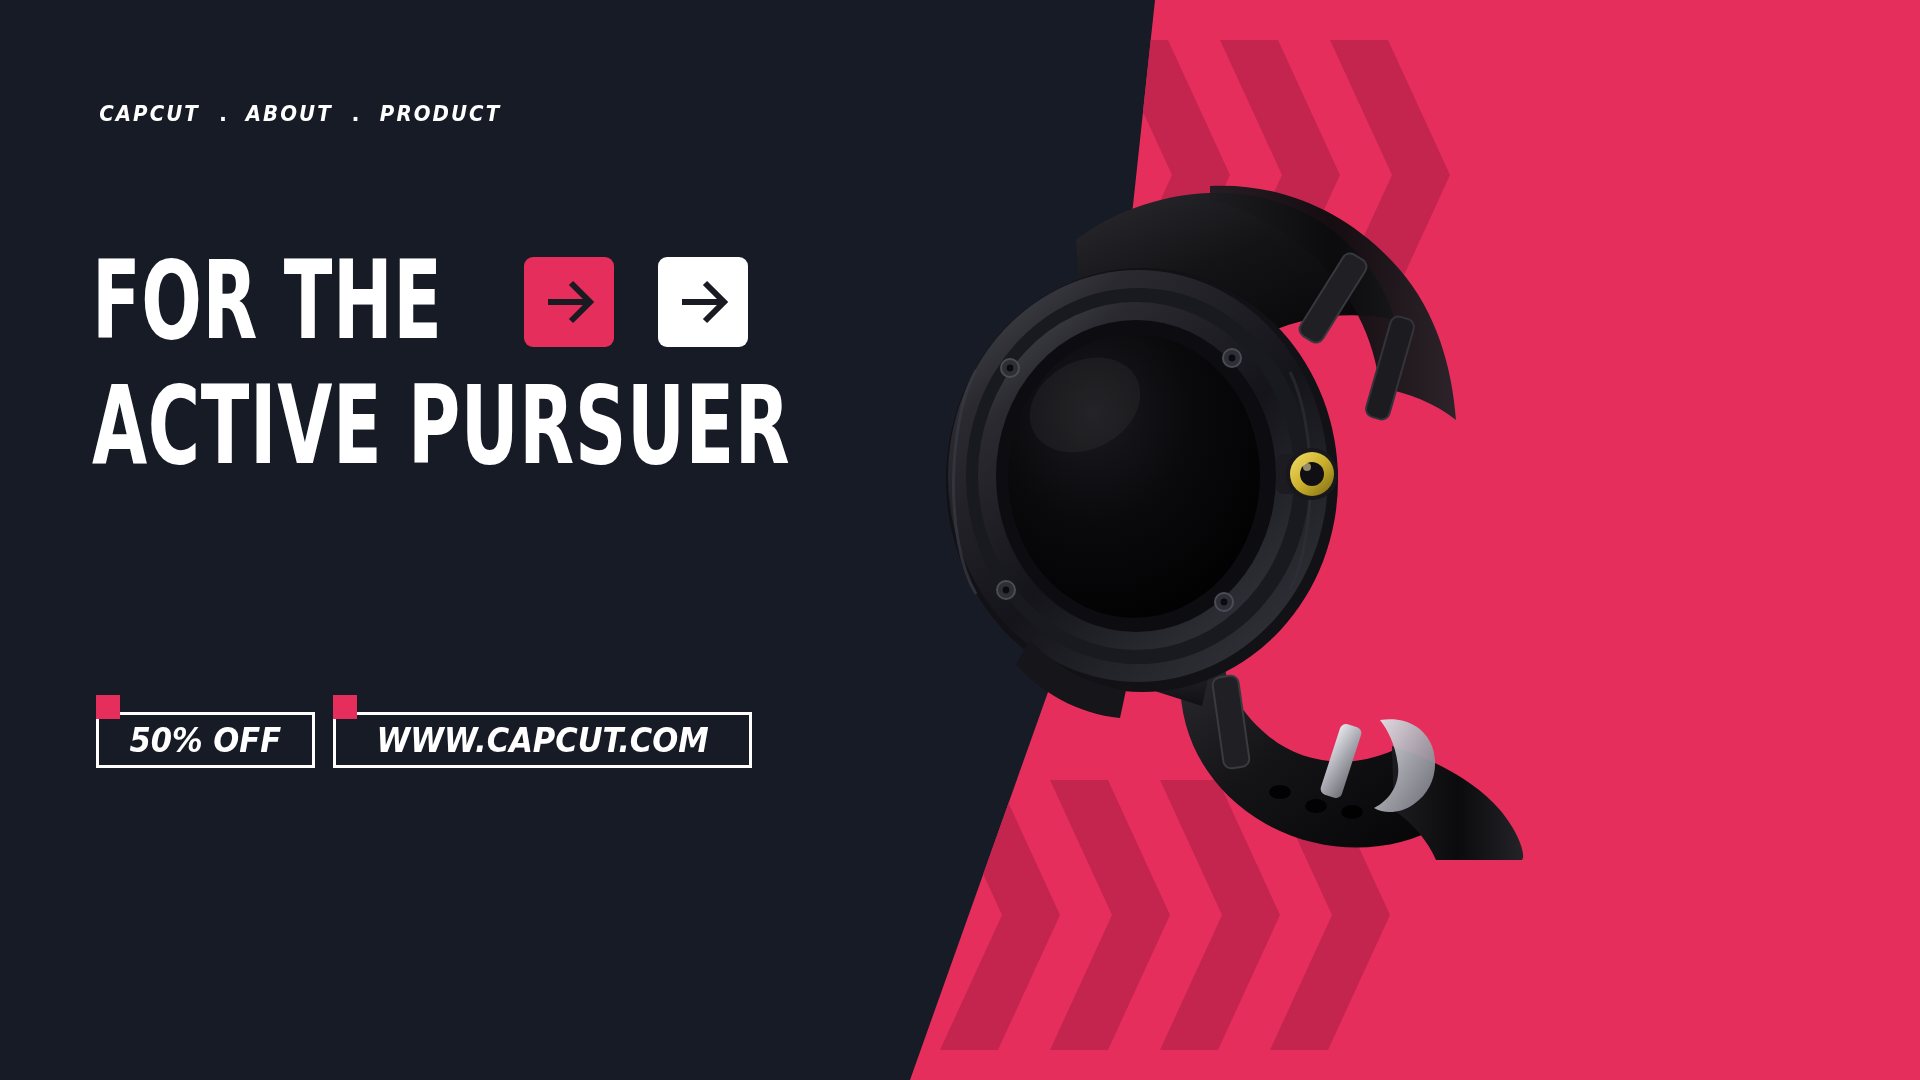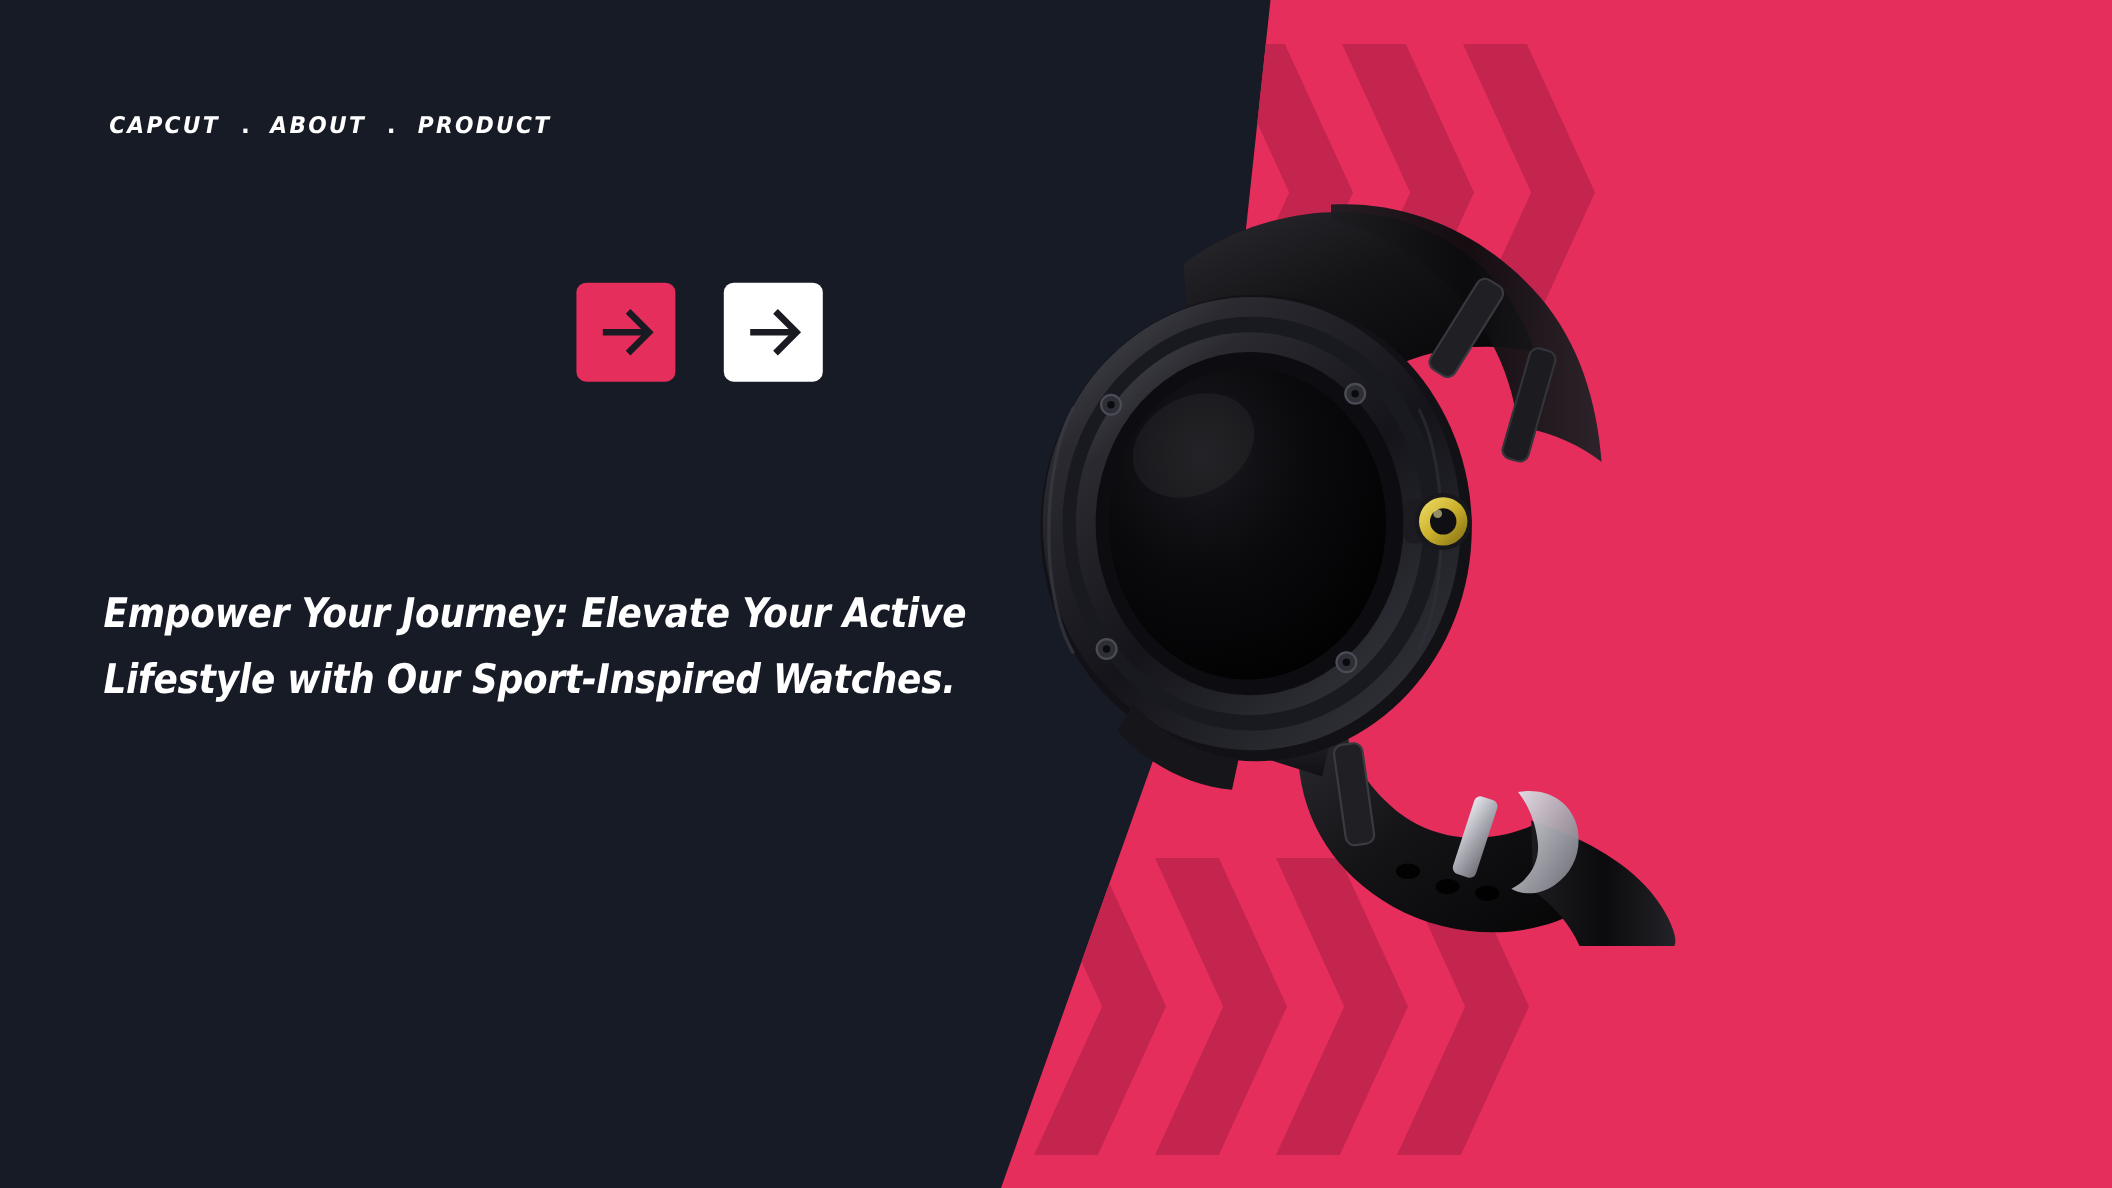--- a/index.html
+++ b/index.html
@@ -215,45 +215,55 @@
 
 
   <nav class="nav">
     <span class="nav-item">CAPCUT</span>
     <span class="nav-dot">.</span>
     <span class="nav-item">ABOUT</span>
     <span class="nav-dot">.</span>
     <span class="nav-item">PRODUCT</span>
   </nav>
 
+  <div class="headline">
+    <div class="hl-text">FOR THE</div>
+    <div class="hl-line2">ACTIVE PURSUER</div>
+  </div>
 
   <div class="arrow-btns">
     <div class="arrow-btn pink">
       <span>
         <svg width="56" height="56" viewBox="0 0 56 56" aria-hidden="true">
           <path d="M7 28 H46" stroke="#1a1a22" stroke-width="6" stroke-linecap="butt" fill="none"></path>
           <path d="M30 9 L49 28 L30 47" stroke="#1a1a22" stroke-width="6" fill="none" stroke-linecap="butt" stroke-linejoin="miter"></path>
         </svg>
       </span>
     </div>
     <div class="arrow-btn white">
       <span>
         <svg width="56" height="56" viewBox="0 0 56 56" aria-hidden="true">
           <path d="M7 28 H46" stroke="#1a1a22" stroke-width="6" stroke-linecap="butt" fill="none"></path>
           <path d="M30 9 L49 28 L30 47" stroke="#1a1a22" stroke-width="6" fill="none" stroke-linecap="butt" stroke-linejoin="miter"></path>
         </svg>
       </span>
     </div>
   </div>
 
-  <div class="subtitle">
-    <div class="sub-line">Empower Your Journey: Elevate Your Active</div>
-    <div class="sub-line">Lifestyle with Our Sport-Inspired Watches.</div>
-  </div>
-
+
+  <div class="badges">
+    <div class="badge">
+      <span class="badge-sq"></span>
+      <span class="badge-label">50% OFF</span>
+    </div>
+    <div class="badge">
+      <span class="badge-sq"></span>
+      <span class="badge-label">WWW.CAPCUT.COM</span>
+    </div>
+  </div>
 
   <div class="watch-wrap">
     <svg viewBox="0 0 700 740" aria-hidden="true">
       <defs>
         <linearGradient id="strapG" x1="0" y1="0" x2="1" y2="1">
           <stop offset="0%" stop-color="#2b2b30"></stop>
           <stop offset="45%" stop-color="#141417"></stop>
           <stop offset="100%" stop-color="#050506"></stop>
         </linearGradient>
         <linearGradient id="strapG2" x1="0" y1="0" x2="1" y2="0">

